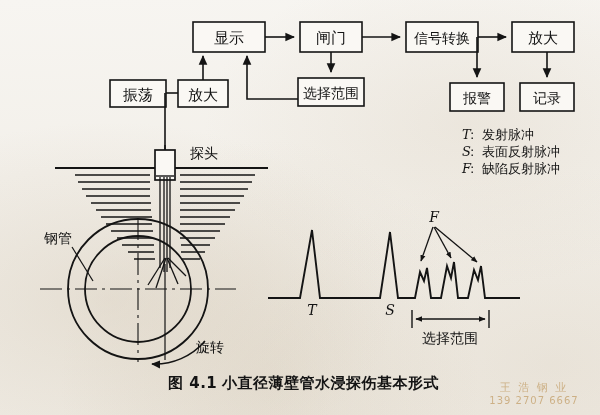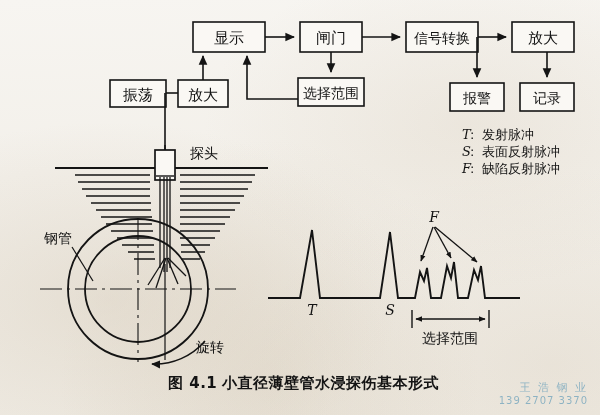--- a/index.html
+++ b/index.html
@@ -32,25 +32,25 @@
     position: absolute;
     left: 0;
     top: 0;
   }
   .cjk {
     font-family: "DejaVu Sans", "Liberation Sans", sans-serif;
   }
   
   #watermark {
     position: absolute;
-    right: 12px;
+    right: 0;
     bottom: 8px;
     width: 132px;
-    text-align: right;
-    color: #0369a1;
+    text-align: center;
+    color: #a16207;
     opacity: 0.40;
     line-height: 1.25;
     letter-spacing: 2px;
     pointer-events: none;
   }
   #watermark .wm-name { font-size: 11px; }
   #watermark .wm-phone { font-size: 10px; letter-spacing: 1px; }
 </style>
 </head>
 <body>
@@ -239,15 +239,15 @@
 
       <g>
         <text x="168" y="388" font-size="15" font-weight="bold" letter-spacing="0.5">图 4.1</text>
         <text x="222" y="388" font-size="15" font-weight="bold" letter-spacing="0.5">小直径薄壁管水浸探伤基本形式</text>
       </g>
     </g>
   </svg>
 
   <div id="watermark">
     <div class="wm-name">王 浩 钢 业</div>
-    <div class="wm-phone">139 2707 3370</div>
+    <div class="wm-phone">139 2707 6667</div>
   </div>
 </div>
 
 </body></html>

